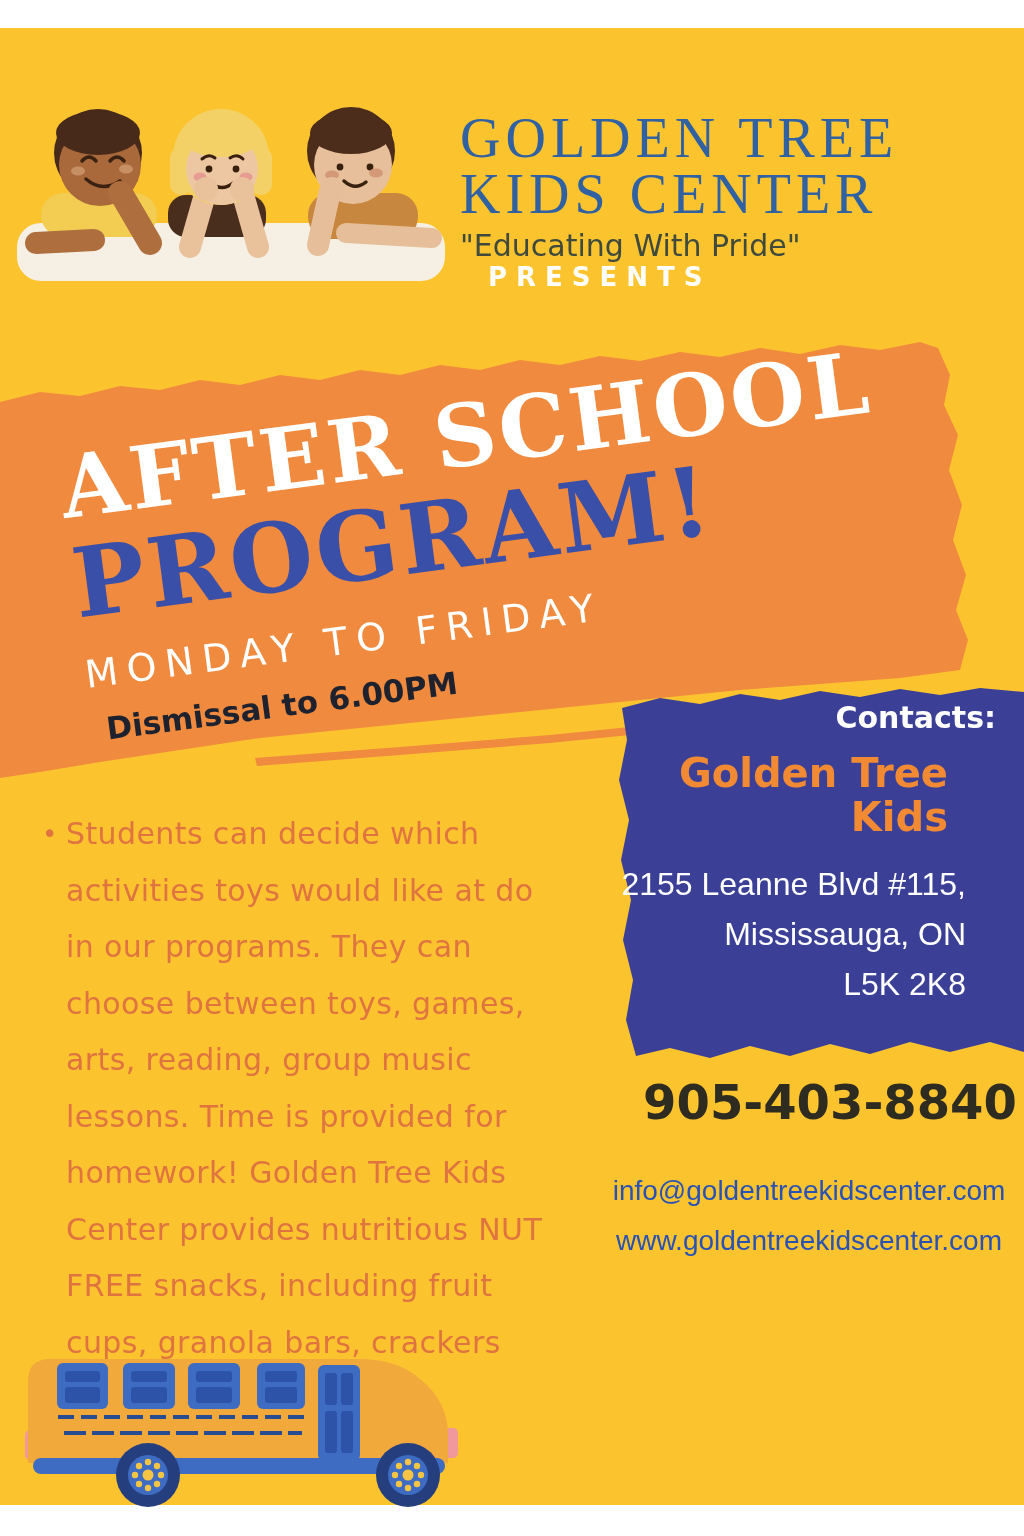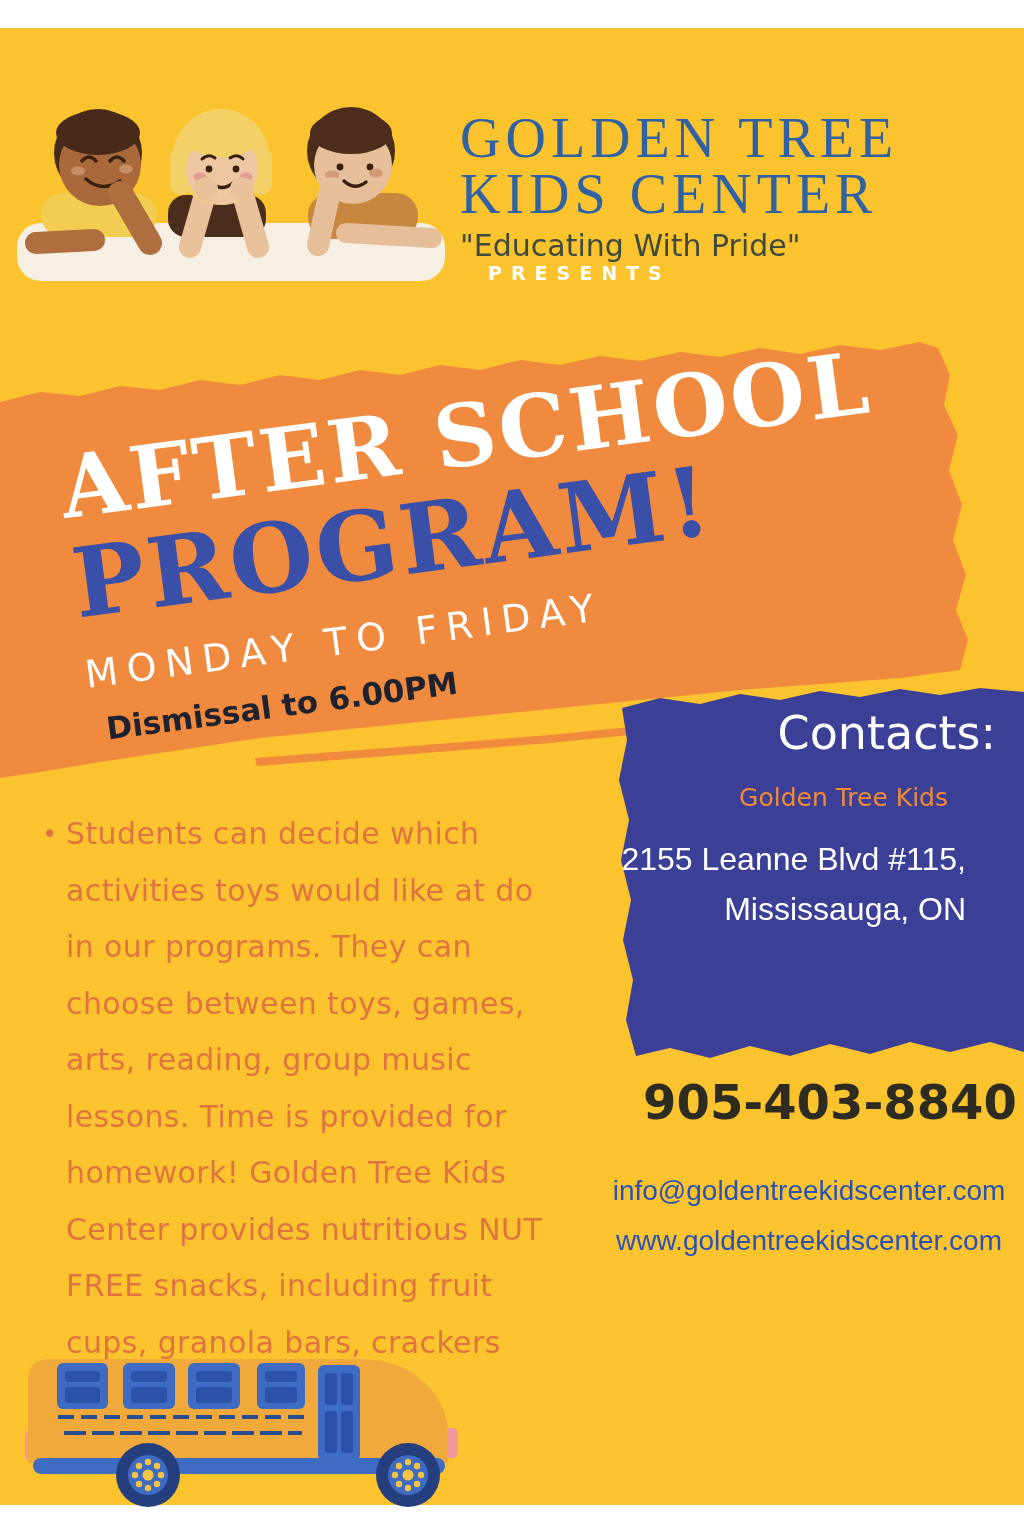--- a/index.html
+++ b/index.html
@@ -7,21 +7,21 @@
         font-family:"Liberation Sans",sans-serif;}
   .flyer-bg{position:absolute;left:0;top:28px;width:1024px;height:1477px;background:var(--bg,#FBC42F);}
 
   
   .brand{position:absolute;left:460px;top:110px;}
   .brand-line{font-family:"Liberation Serif",serif;font-size:56px;line-height:56px;
               letter-spacing:5px;color:var(--brand_blue,#3061A3);font-weight:500;}
   .tagline{margin-top:6px;font-family:"DejaVu Sans",sans-serif;font-size:30px;
            color:var(--tagline_gray,#3F4A3D);}
   .presents{position:absolute;left:488px;top:262px;font-family:"DejaVu Sans",sans-serif;
-            font-size:19px;font-weight:800;letter-spacing:9px;color:var(--white,#FFFFFF);}
+            font-size:26px;font-weight:800;letter-spacing:9px;color:var(--white,#FFFFFF);}
 
   .kids-svg{position:absolute;left:12px;top:95px;width:440px;height:190px;}
 
   
   .banner-svg{position:absolute;left:0;top:330px;width:1024px;height:480px;}
   .banner-text{position:absolute;left:55px;top:445px;transform:rotate(-7.5deg);
                transform-origin:left top;width:900px;}
   .banner-title1{font-family:"DejaVu Serif",serif;font-weight:900;font-size:86px;line-height:88px;
                  color:var(--white,#FFFFFF);letter-spacing:3px;white-space:nowrap;}
   .banner-title2{font-family:"DejaVu Serif",serif;font-weight:900;font-size:96px;line-height:98px;
@@ -33,25 +33,25 @@
 
   
   .body-text{position:absolute;left:42px;top:806px;width:575px;}
   .body-row{position:relative;padding-left:24px;font-family:"DejaVu Sans",sans-serif;font-size:30px;
             line-height:56.5px;color:var(--text_orange,#DF7440);letter-spacing:0.4px;white-space:nowrap;}
   .bullet{position:absolute;left:0;top:0;font-size:26px;color:var(--text_orange,#DF7440);}
 
   
   .box-svg{position:absolute;left:600px;top:680px;width:424px;height:390px;}
   .contacts{position:absolute;left:600px;top:680px;width:424px;text-align:right;}
-  .c-heading{margin:26px 28px 0 0;font-family:"DejaVu Sans",sans-serif;font-size:46px;font-weight:400;
+  .c-heading{margin:20px 28px 0 0;font-family:"DejaVu Sans",sans-serif;font-size:30px;font-weight:700;
              color:var(--white,#FFFFFF);}
-  .c-org{margin:16px 76px 0 0;font-family:"DejaVu Sans",sans-serif;font-size:25px;font-weight:400;
+  .c-org{margin:16px 76px 0 0;font-family:"DejaVu Sans",sans-serif;font-size:40px;font-weight:700;
          line-height:44px;color:var(--contact_orange,#F28A33);}
-  .c-address{margin:14px 58px 0 0;font-size:32px;line-height:50px;color:var(--white,#FFFFFF);}
+  .c-address{margin:20px 58px 0 0;font-size:32px;line-height:50px;color:var(--white,#FFFFFF);}
 
   .phone{position:absolute;left:640px;top:1074px;width:380px;text-align:center;
          font-family:"DejaVu Sans",sans-serif;font-size:48px;font-weight:700;
          color:var(--phone_dark,#2E2B21);}
   .emails{position:absolute;left:579px;top:1166px;width:460px;text-align:center;
           font-size:28px;line-height:50px;color:var(--link_blue,#2A52B4);}
 
   .bus-svg{position:absolute;left:18px;top:1345px;width:452px;height:162px;}
 </style>
 </head>
@@ -156,20 +156,21 @@
       26,340 33,300 23,260 31,220 21,180 29,140 19,100 27,60"></polygon>
   </svg>
   <div class="contacts">
     <div class="c-heading">Contacts:</div>
     <div class="c-org">
       <div>Golden Tree Kids</div>
     </div>
     <div class="c-address">
       <div>2155 Leanne Blvd #115,</div>
       <div>Mississauga, ON</div>
+      <div>L5K 2K8</div>
     </div>
   </div>
 
   <div class="phone">905-403-8840</div>
   <div class="emails">
     <div>info@goldentreekidscenter.com</div>
     <div>www.goldentreekidscenter.com</div>
   </div>
 
   <svg class="bus-svg" viewBox="0 0 452 162">

